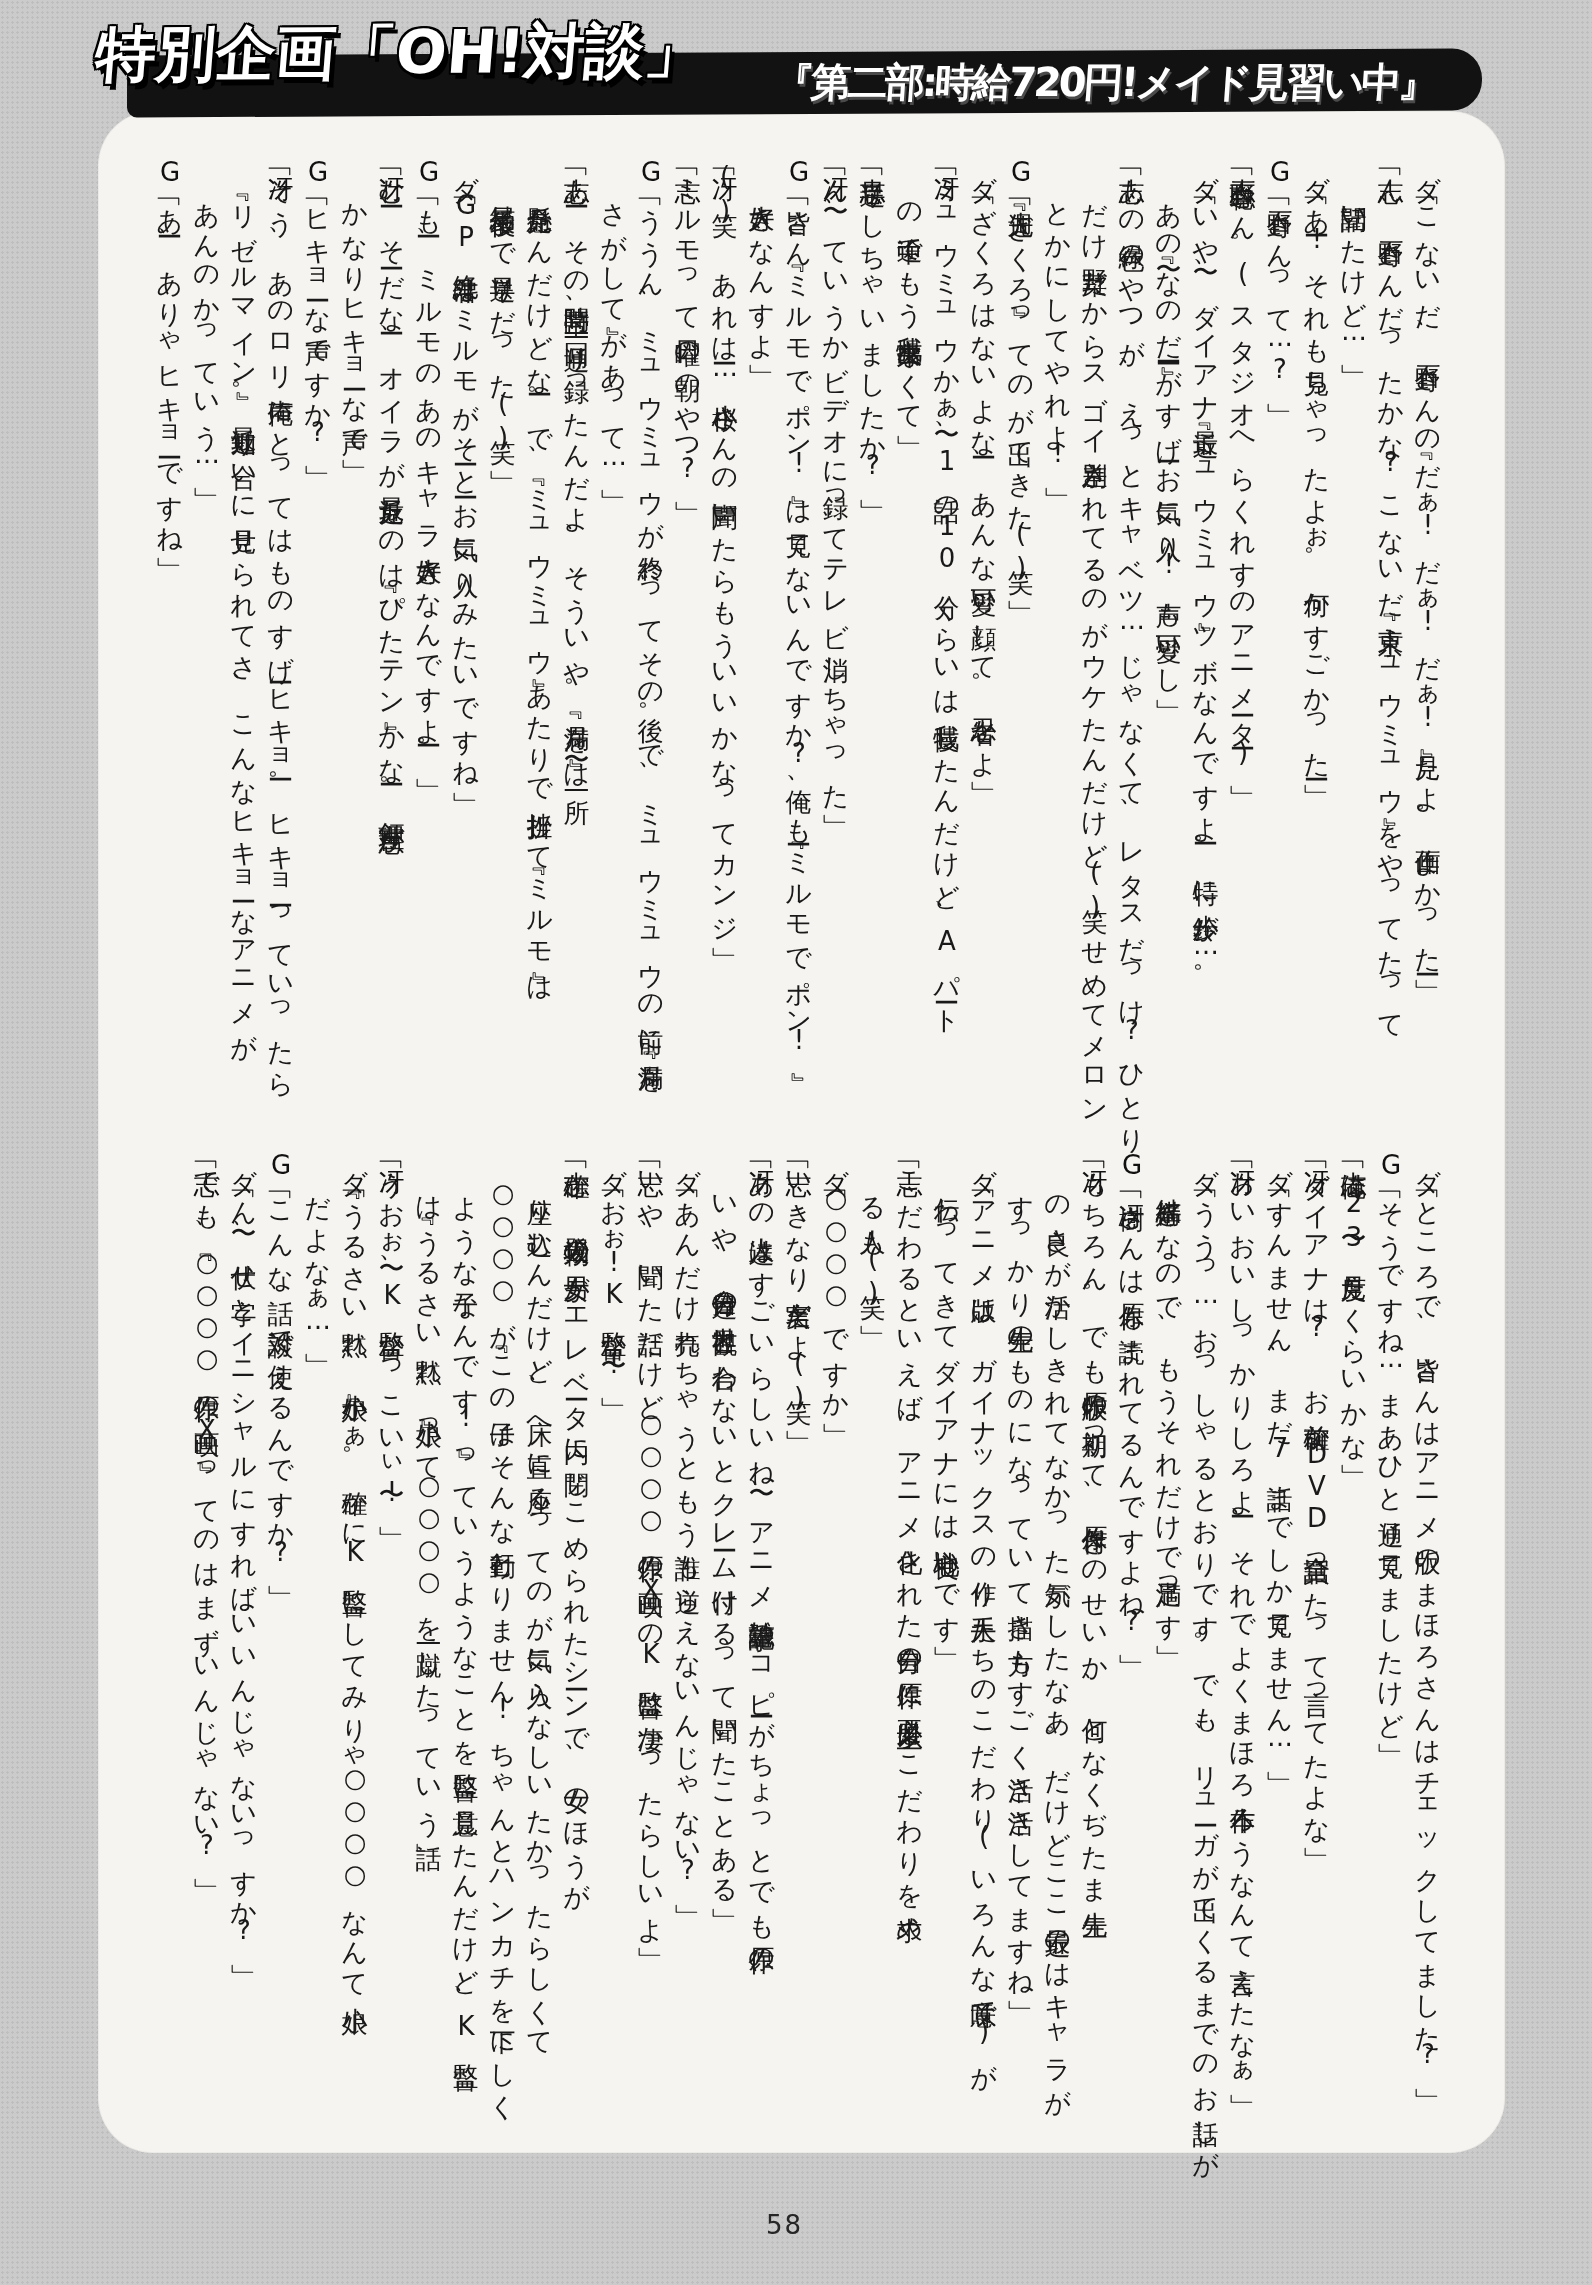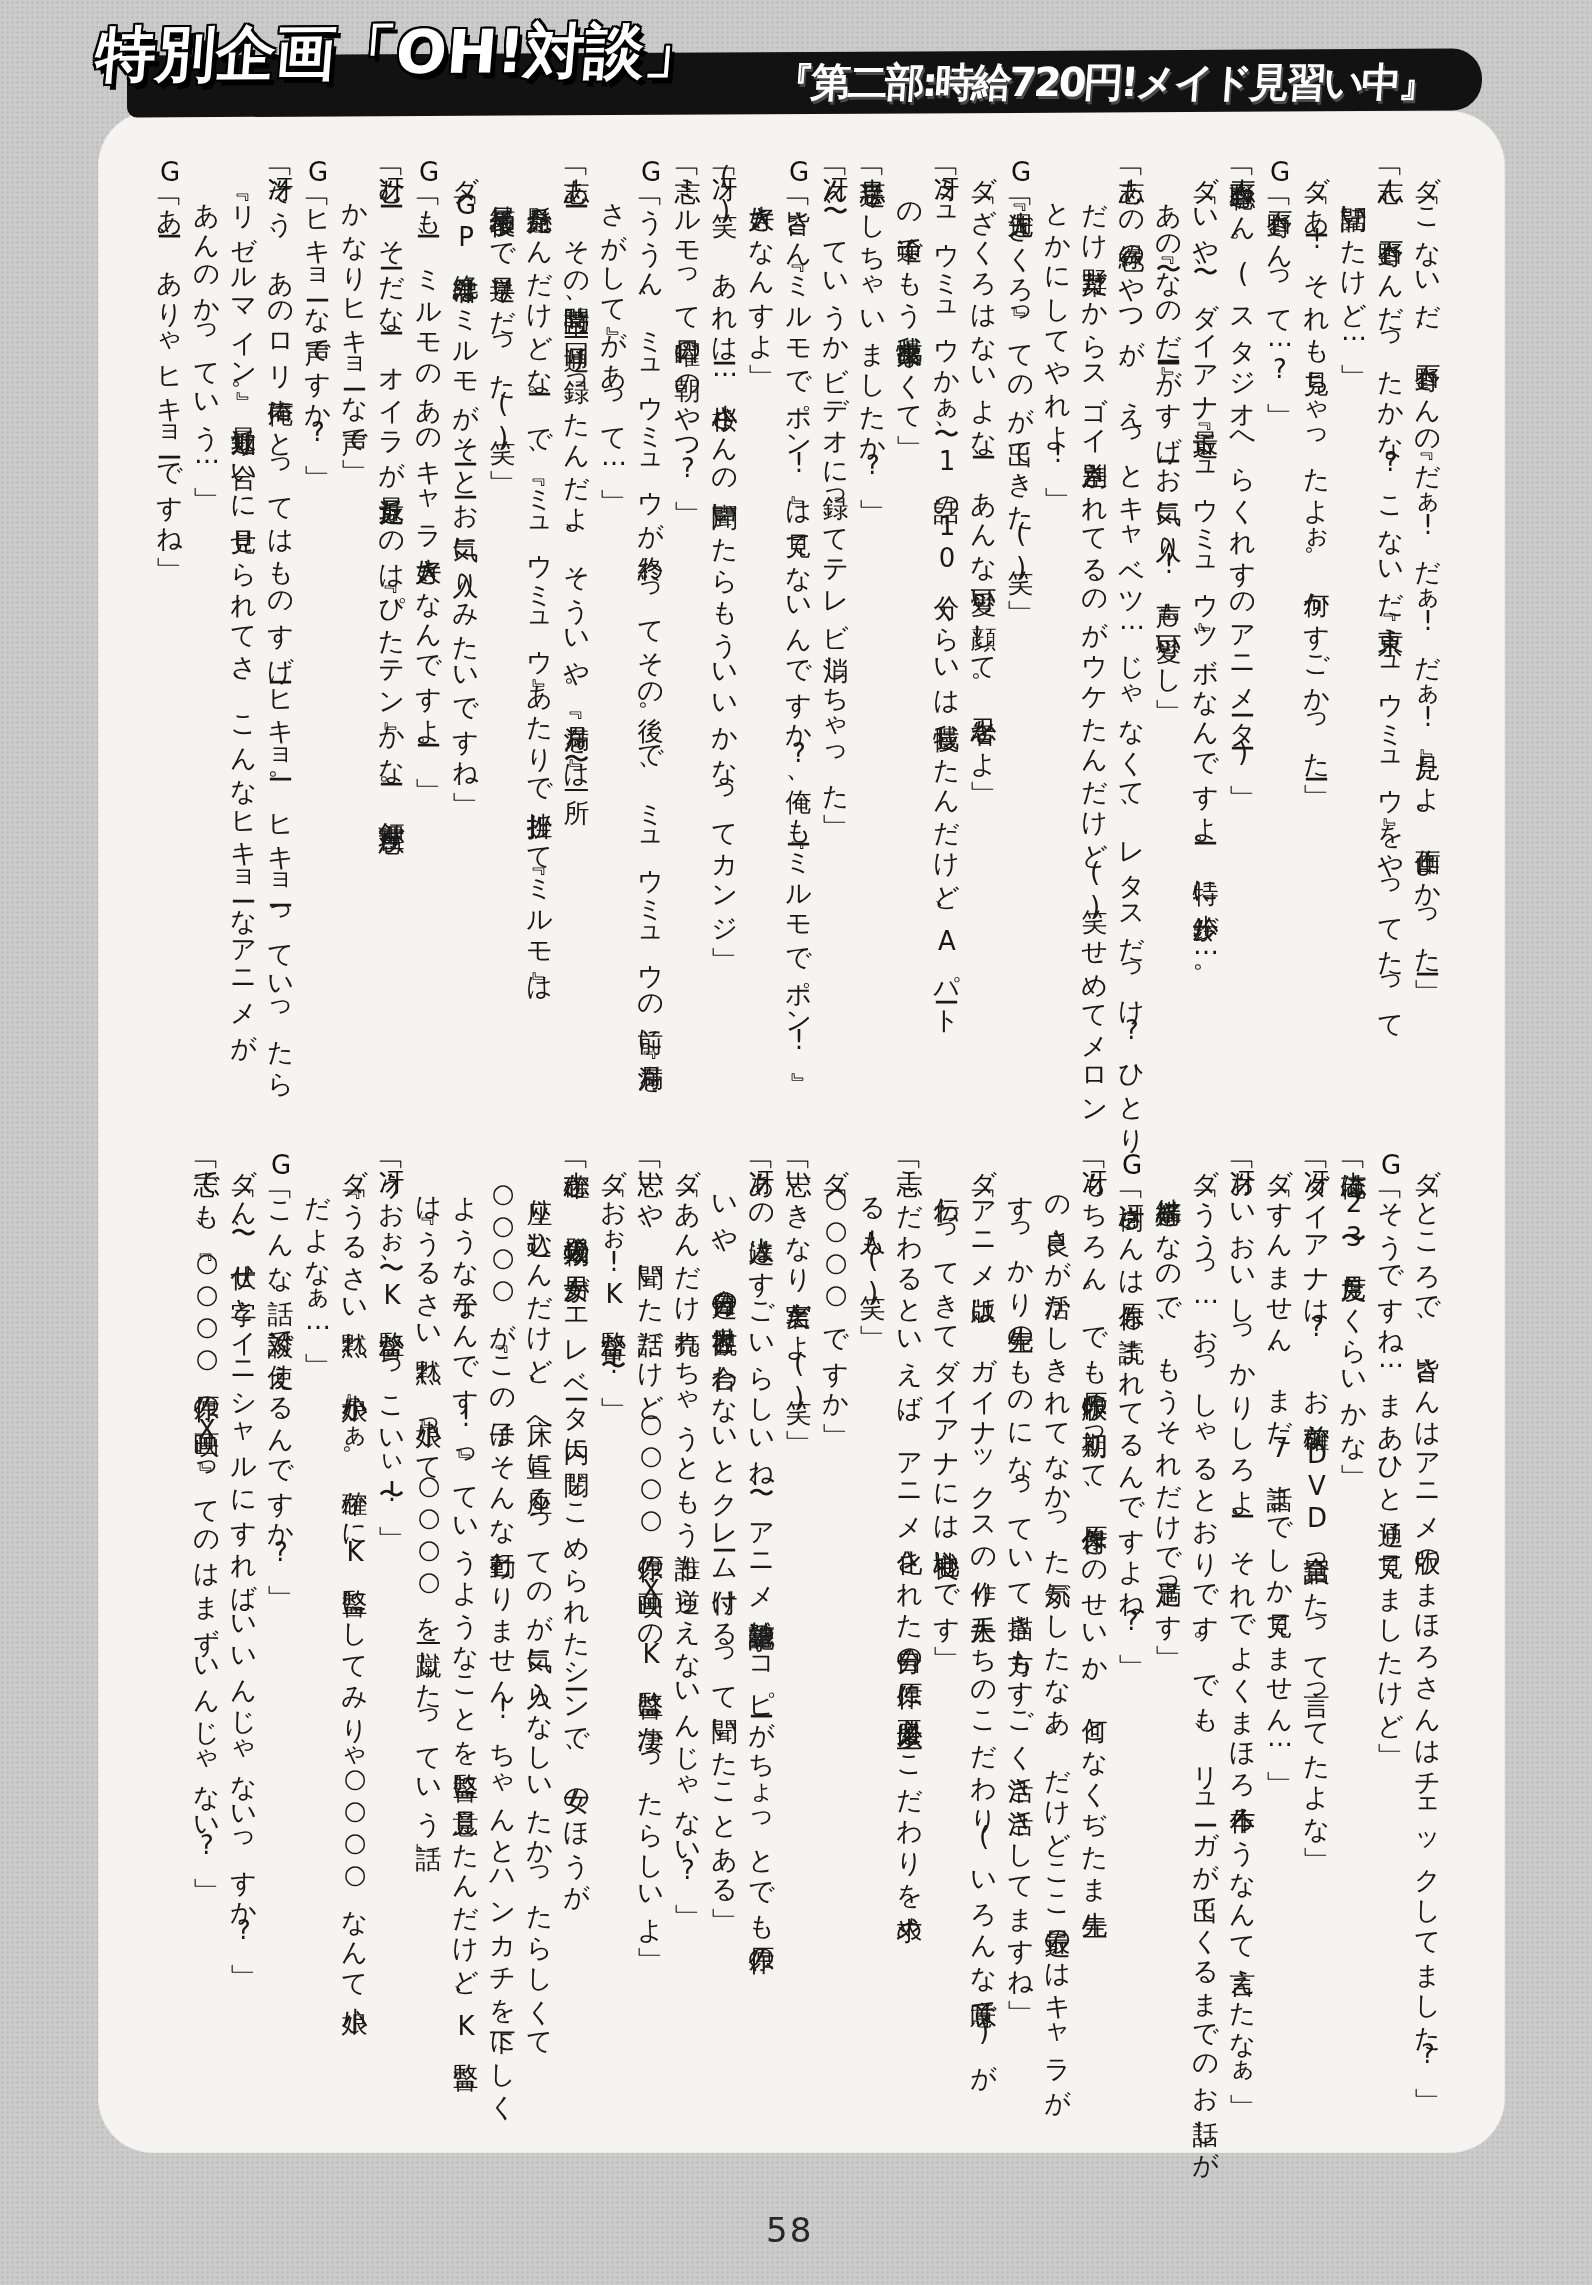--- a/index.html
+++ b/index.html
@@ -45,21 +45,21 @@
   #bottom-block{top:1150px;right:149px;height:1005px;}
   .col{
     writing-mode:vertical-rl;text-orientation:upright;
     font-size:26px;line-height:30px;letter-spacing:2px;
     color:#191919;margin-left:7px;white-space:nowrap;
   }
   .col.cont{padding-top:28px;}
   .spk{color:#111;}
   .page-number{
     position:absolute;left:766px;top:2210px;
-    font-size:34px;color:#262626;letter-spacing:2px;
+    font-size:26px;color:#262626;letter-spacing:2px;
   }
 </style>
 </head>
 <body>
 
 <div class="page">
   <div class="card"></div>
 
   <div class="header-band"></div>
   <div class="header-title">特別企画「OH!対談」</div>

